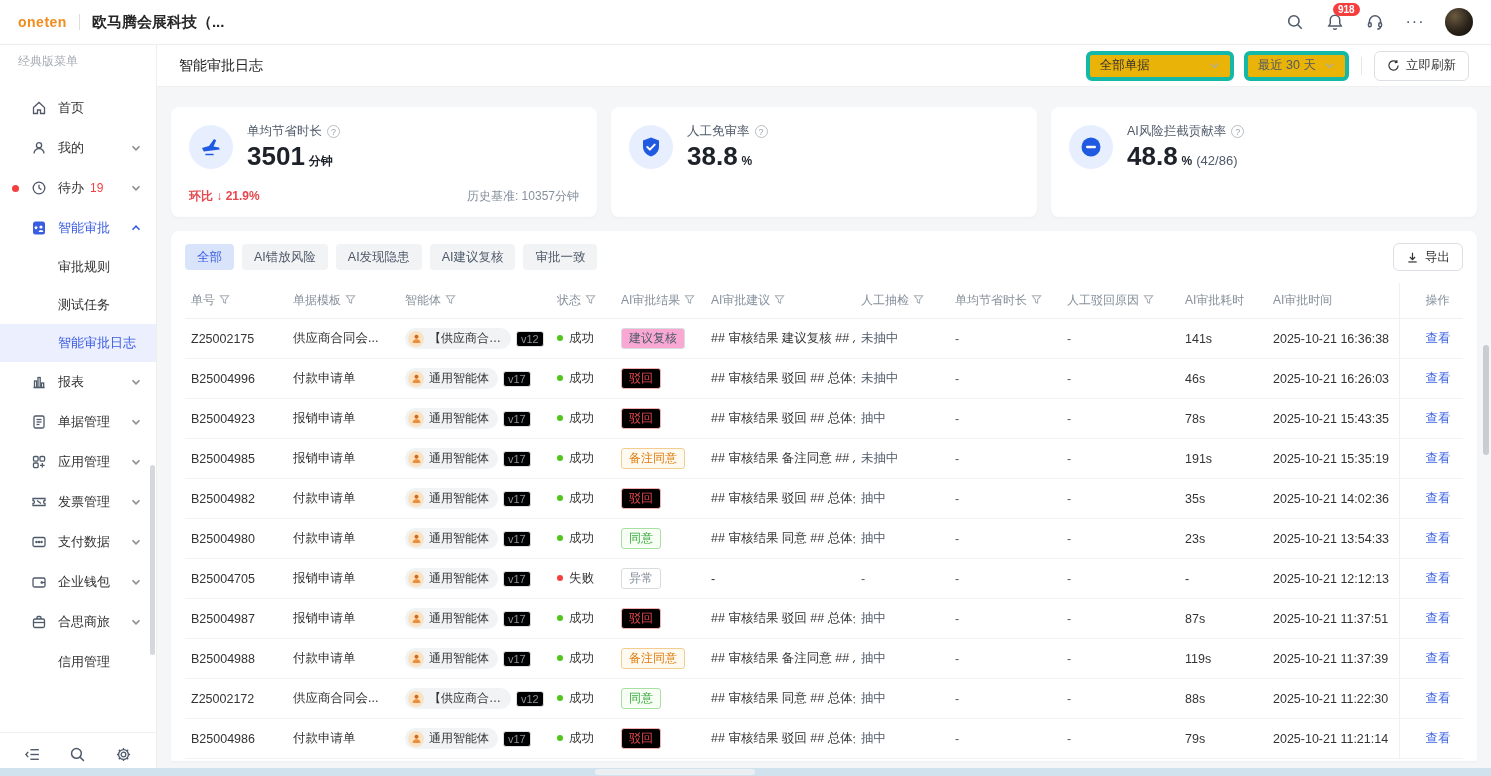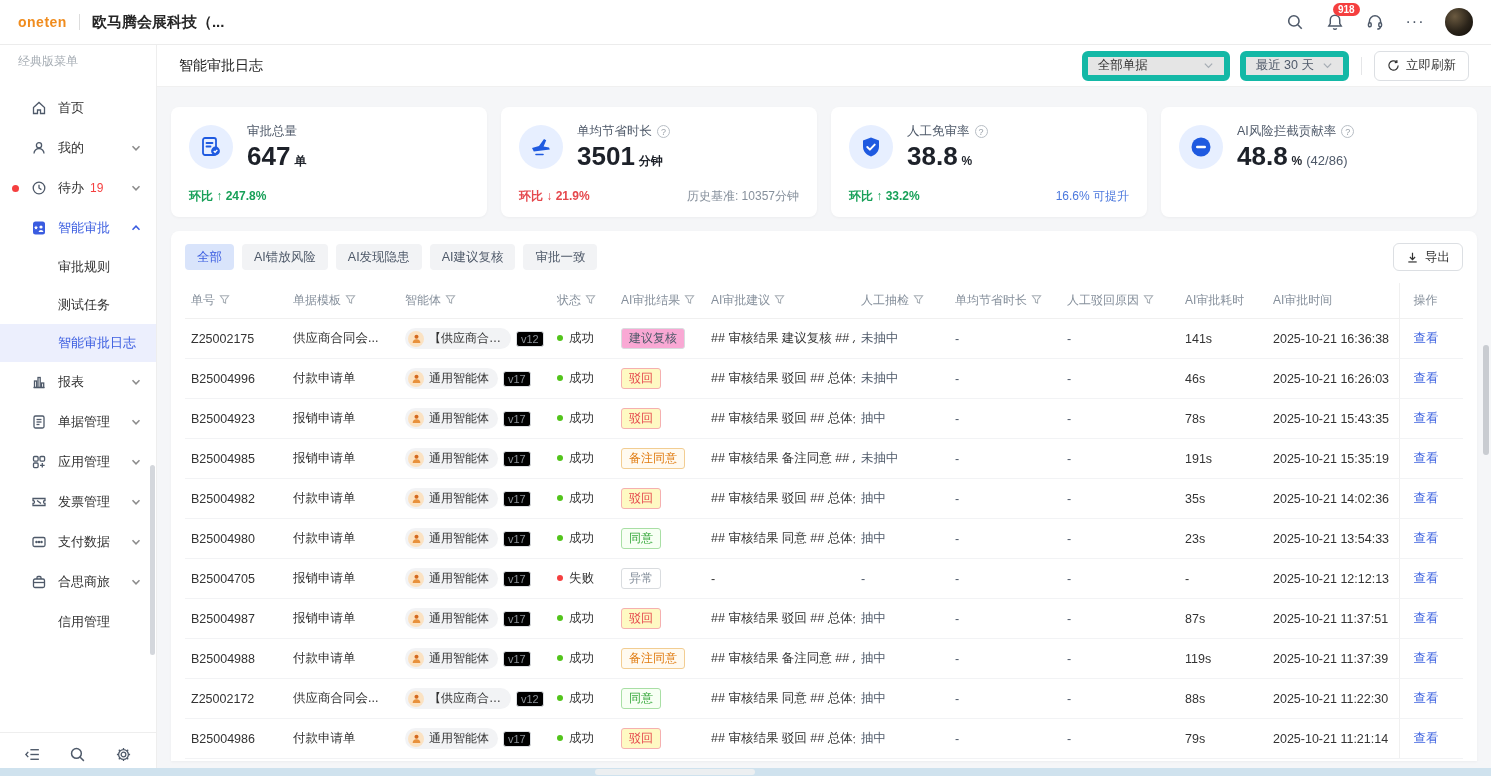--- a/index.html
+++ b/index.html
@@ -46,21 +46,21 @@
   .sb-foot .tb-icon svg { width:17px; height:17px; }
   .sb-scrollbar { position:absolute; right:1px; top:420px; width:5px; height:190px;
     background:#d4d7dc; border-radius:3px; }
 
   
   .main { flex:1; background:#f5f6f8; display:flex; flex-direction:column; position:relative; }
   .page-header { height:42px; background:#fff; display:flex; align-items:center;
     padding:0 22px; border-bottom:1px solid #f0f0f0; }
   .page-title { font-size:14px; color:#262626; }
   .ph-right { margin-left:auto; display:flex; align-items:center; gap:10px; }
-  .select-box { height:30px; border:6px solid #14b8a6; border-radius:6px; background:#e5e5e5;
+  .select-box { height:30px; border:4px solid #14b8a6; border-radius:6px; background:#eab308;
     display:flex; align-items:center; padding:0 10px; gap:8px; cursor:pointer; font-size:12.5px; }
   .select-box .sel-chev { color:#a6adb4; display:flex; }
   .select-box .sel-chev svg { width:11px; height:11px; }
   .sel-wide { width:148px; justify-content:space-between; }
   .sel-date { color:#4e5969; }
   .ph-sep { width:1px; height:18px; background:#e5e6e8; margin:0 2px; }
   .btn { height:30px; border:1px solid #dcdfe3; border-radius:6px; background:#fff;
     display:flex; align-items:center; padding:0 12px; gap:6px; cursor:pointer; font-size:12.5px; color:#333; }
   .btn svg { width:13px; height:13px; }
 
@@ -96,27 +96,27 @@
   .tab.active { background:#d9e4fb; color:#3a5ce0; }
   .export-btn { margin-left:auto; height:28px; }
 
   table { border-collapse:collapse; width:100%; margin-top:12px; table-layout:fixed; }
   th { font-weight:normal; color:#86909c; font-size:12px; text-align:left; padding:9px 6px;
     border-bottom:1px solid #f0f0f0; white-space:nowrap; overflow:hidden; }
   th .funnel { display:inline-block; vertical-align:-1px; margin-left:4px; color:#a6adb4; }
   th .funnel svg { width:11px; height:11px; }
   td { font-size:12.5px; color:#333; padding:0 6px; height:40px; border-bottom:1px solid #f2f3f5;
     white-space:nowrap; overflow:hidden; }
-  .col-op { border-left:1px solid #f0f0f0; padding-left:14px; }
+  .col-op { border-left:1px solid #f0f0f0; padding-left:26px; }
   .status-dot { display:inline-block; width:6px; height:6px; border-radius:50%; margin-right:6px; vertical-align:1px; }
   .dot-success { background:#52c41a; } .dot-fail { background:#f53f3f; }
   .ai-badge { display:inline-block; border:1px solid; border-radius:3px; font-size:12px;
     padding:2px 7px; line-height:1.3; }
   .bg-review { color:#4e5969; border-color:#d9dcdf; background:#f9a8d4; }
-  .bg-reject { color:#e5484d; border-color:#f5b0b0; background:#fef9c3; }
+  .bg-reject { color:#e5484d; border-color:#f5b0b0; background:#000000; }
   .bg-note { color:#e07c12; border-color:#f2cd92; background:#fffaf0; }
   .bg-agree { color:#39a93e; border-color:#a9dfa5; background:#f7fff4; }
   .bg-abnormal { color:#86909c; border-color:#d9dcdf; background:#fff; }
   .agent-pill { display:inline-flex; align-items:center; gap:5px; background:#f2f3f5;
     border-radius:11px; padding:2px 9px 2px 3px; max-width:106px; }
   .agent-pill .ag-av { width:16px; height:16px; border-radius:50%; background:#fbe2c2; flex:none;
     display:flex; align-items:center; justify-content:center; }
   .agent-pill .ag-av svg { width:11px; height:11px; }
   .agent-name { overflow:hidden; text-overflow:ellipsis; white-space:nowrap; font-size:12px; }
   .ver-tag { display:inline-block; border:1px solid #dcdfe3; border-radius:3px; color:#8c9299;
@@ -306,20 +306,35 @@
           <span>支付数据</span>
           <span class="chev">
             <svg viewBox="0 0 12 12" fill="none" stroke="currentColor" stroke-width="1.5">
               <path d="M2.5 4.2 L6 7.8 L9.5 4.2"></path>
             </svg>
           </span>
         </div>
         <div class="sb-item">
           <span class="sb-ic">
             <svg viewBox="0 0 16 16" fill="none" stroke="currentColor" stroke-width="1.3">
+              <rect x="2" y="4" width="12" height="9" rx="1.5"></rect>
+              <path d="M10 8.5 h4"></path>
+              <circle cx="10.8" cy="8.5" r=".7" fill="currentColor"></circle>
+            </svg>
+          </span>
+          <span>企业钱包</span>
+          <span class="chev">
+            <svg viewBox="0 0 12 12" fill="none" stroke="currentColor" stroke-width="1.5">
+              <path d="M2.5 4.2 L6 7.8 L9.5 4.2"></path>
+            </svg>
+          </span>
+        </div>
+        <div class="sb-item">
+          <span class="sb-ic">
+            <svg viewBox="0 0 16 16" fill="none" stroke="currentColor" stroke-width="1.3">
               <rect x="2.5" y="5" width="11" height="8.5" rx="1.5"></rect>
               <path d="M6 5 V3.5 a1 1 0 0 1 1-1 h2 a1 1 0 0 1 1 1 V5"></path>
               <path d="M2.5 8.5 h11"></path>
             </svg>
           </span>
           <span>合思商旅</span>
           <span class="chev">
             <svg viewBox="0 0 12 12" fill="none" stroke="currentColor" stroke-width="1.5">
               <path d="M2.5 4.2 L6 7.8 L9.5 4.2"></path>
             </svg>
@@ -389,41 +404,20 @@
         </div>
       </div>
     </div>
 
     <div class="content">
       <div class="stats-row" id="stats-row">
           <div class="stat-card">
             <div class="sc-top">
               <span class="sc-iconwrap">
                 <svg viewBox="0 0 24 24" fill="none">
-                  <rect x="4" y="3" width="13" height="17" rx="2" stroke="#1f5ae0" stroke-width="1.8"></rect>
-                  <path d="M7.5 8 h6 M7.5 11.5 h4" stroke="#1f5ae0" stroke-width="1.8" stroke-linecap="round"></path>
-                  <circle cx="16.5" cy="16" r="4.4" fill="#1f5ae0"></circle>
-                  <path d="M14.8 16 l1.3 1.3 2.2-2.4" stroke="#fff" stroke-width="1.4" fill="none"></path>
-                </svg>
-              </span>
-              <span class="sc-texts">
-                <span class="sc-title">
-                  <span>审批总量</span>
-                </span>
-                <span class="sc-value"><span>647</span><span class="sc-unit">单</span></span>
-              </span>
-            </div>
-            <div class="sc-foot">
-              <span class="trend-up">环比 ↑ 247.8%</span>
-            </div>
-          </div>
-          <div class="stat-card">
-            <div class="sc-top">
-              <span class="sc-iconwrap">
-                <svg viewBox="0 0 24 24" fill="none">
                   <path d="M3 13 l7-2 5-7 2.2 1.2 -2.6 6.4 5.4 1 .8 2 -16 2z" fill="#1f5ae0"></path>
                   <path d="M7 19.5 h7" stroke="#1f5ae0" stroke-width="1.6" stroke-linecap="round"></path>
                 </svg>
               </span>
               <span class="sc-texts">
                 <span class="sc-title">
                   <span>单均节省时长</span>
                   <span class="q-ic">?</span>
                 </span>
                 <span class="sc-value"><span>3501</span><span class="sc-unit">分钟</span></span>
@@ -442,24 +436,20 @@
                   <path d="M8.3 12 l2.6 2.6 4.8-5" stroke="#fff" stroke-width="2" fill="none" stroke-linecap="round" stroke-linejoin="round"></path>
                 </svg>
               </span>
               <span class="sc-texts">
                 <span class="sc-title">
                   <span>人工免审率</span>
                   <span class="q-ic">?</span>
                 </span>
                 <span class="sc-value"><span>38.8</span><span class="sc-unit">%</span></span>
               </span>
-            </div>
-            <div class="sc-foot">
-              <span class="trend-up">环比 ↑ 33.2%</span>
-              <span class="sc-extra blue">16.6% 可提升</span>
             </div>
           </div>
           <div class="stat-card">
             <div class="sc-top">
               <span class="sc-iconwrap">
                 <svg viewBox="0 0 24 24" fill="none">
                   <circle cx="12" cy="12" r="9.5" fill="#1f5ae0"></circle>
                   <rect x="7" y="10.8" width="10" height="2.4" rx="1.2" fill="#fff"></rect>
                 </svg>
               </span>

